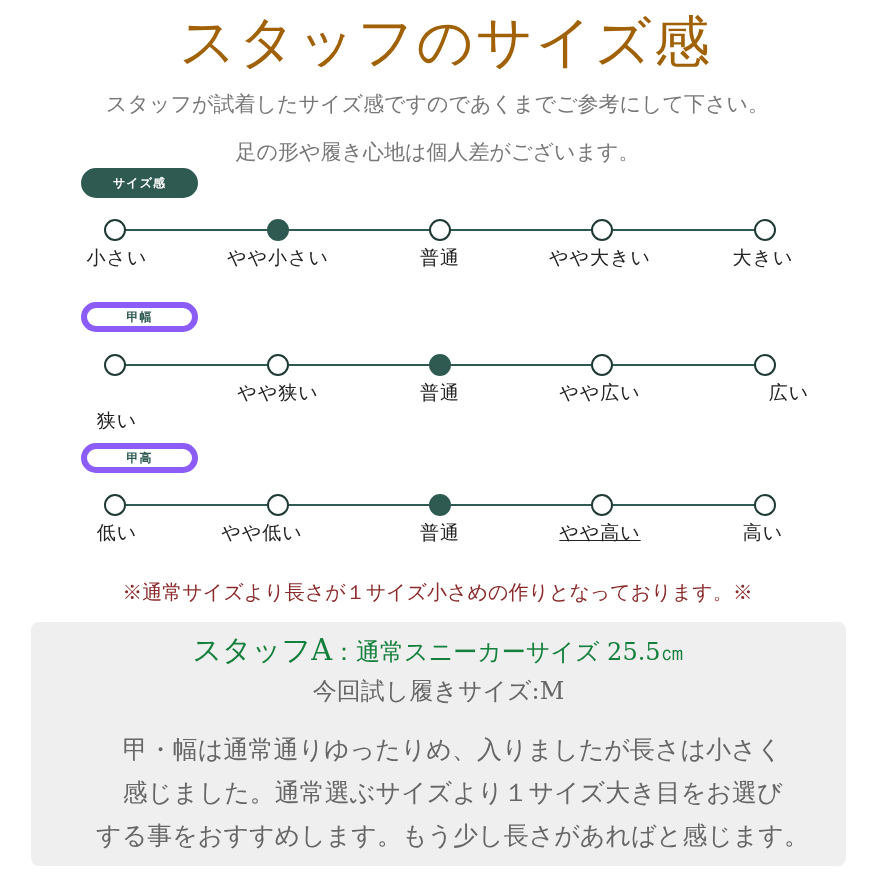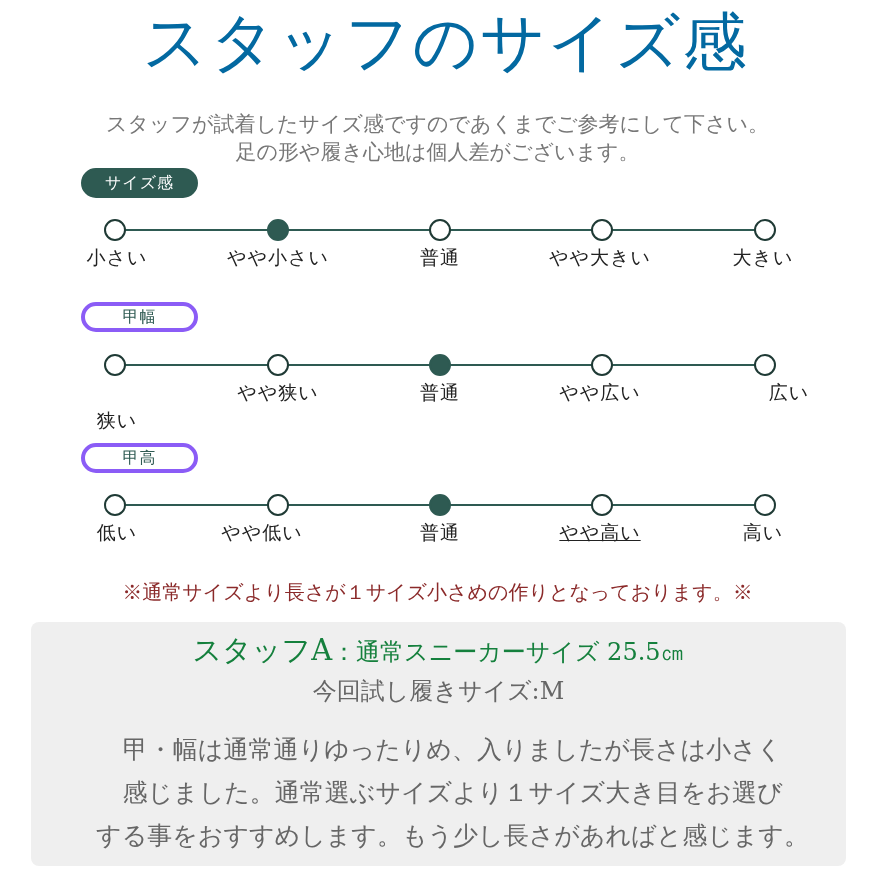--- a/index.html
+++ b/index.html
@@ -2,38 +2,38 @@
 <html><head>
   <meta charset="utf-8">
   <style>
     html, body { margin: 0; padding: 0; background: #ffffff; }
     body { width: 875px; height: 875px; position: relative; overflow: hidden; }
     .serif { font-family: "DejaVu Serif", "Liberation Serif", serif; }
     .sans { font-family: "DejaVu Sans", "Liberation Sans", sans-serif; }
 
     .title {
       position: absolute; left: 0; right: 0; top: 2px;
-      text-align: center; font-size: 64px; color: #0369a1;
+      text-align: center; font-size: 56px; color: #a16207;
       letter-spacing: 2px; line-height: 80px; font-weight: normal; padding-left: 16px;
     }
     .intro {
       position: absolute; left: 0; right: 0;
       text-align: center; font-size: 21px; color: #777777; line-height: 28px;
     }
-    .intro.l1 { top: 90px; margin-top: 20px; }
+    .intro.l1 { top: 90px; }
     .intro.l2 { top: 138px; }
 
     .pill {
       position: absolute; left: 81px; width: 117px; height: 30px;
       border-radius: 15px; box-sizing: border-box;
       display: flex; align-items: center; justify-content: center;
-      font-size: 16px; font-weight: normal; letter-spacing: 1px;
+      font-size: 12px; font-weight: bold; letter-spacing: 1px;
     }
     .pill.filled { background: #2e5a52; color: #ffffff; border: 2px solid #2e5a52; }
-    .pill.outline { background: #ffffff; color: #2e5a52; border: 4px solid #8b5cf6; }
+    .pill.outline { background: #ffffff; color: #2e5a52; border: 6px solid #8b5cf6; }
 
     .scale { position: absolute; left: 0; width: 875px; height: 60px; }
     .scale .line {
       position: absolute; left: 115px; width: 650px; height: 2px;
       background: #2e5a52; top: 12px;
     }
     .scale .dot {
       position: absolute; width: 22px; height: 22px; border-radius: 50%;
       box-sizing: border-box; border: 2px solid #1f3a35; background: #ffffff;
       top: 2px; margin-left: -11px;

